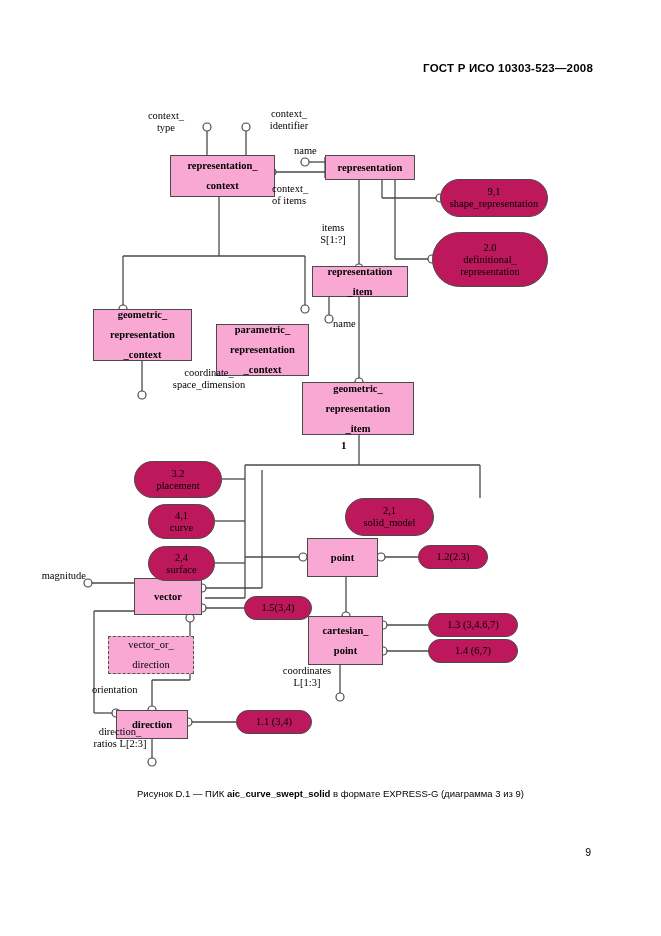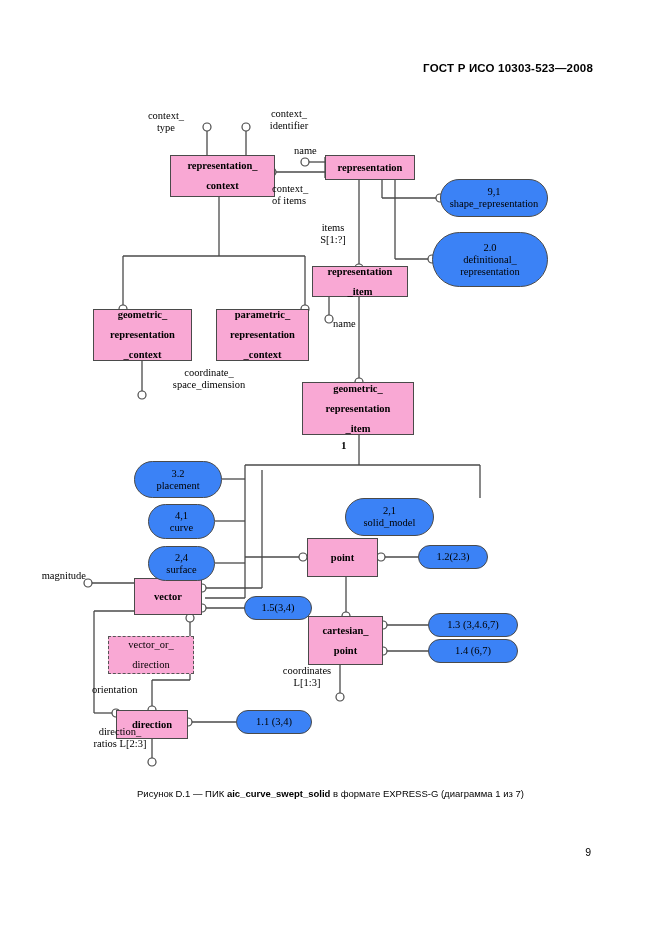--- a/index.html
+++ b/index.html
@@ -31,21 +31,21 @@
   .ent{
     position:absolute;border:1px solid #4a4a4a;background:#f9a8d4;
     display:flex;align-items:center;justify-content:center;
     text-align:center;font-weight:bold;font-size:10.5px;line-height:20px;
     box-sizing:border-box;
   }
   .ent.dashed{border:1px dashed #555;font-weight:normal;font-size:10.5px;}
 
   
   .ref{
-    position:absolute;border:1px solid #4a4a4a;background:#3b82f6;
+    position:absolute;border:1px solid #4a4a4a;background:#be185d;
     border-radius:30px;
     display:flex;align-items:center;justify-content:center;
     text-align:center;font-size:10.5px;line-height:12px;
     box-sizing:border-box;
   }
 
   
   .lbl{
     position:absolute;font-size:10.5px;line-height:11.5px;
     white-space:pre;
@@ -183,21 +183,21 @@
     <span style="white-space:pre-line;">representation
 _item</span>
   </div>
 
   <div class="ent" style="left:93px;top:309px;width:99px;height:52px;">
     <span style="white-space:pre-line;">geometric_
 representation
 _context</span>
   </div>
 
-  <div class="ent" style="left:216px;top:309px;width:93px;height:52px;">
+  <div class="ent" style="left:216px;top:324px;width:93px;height:52px;">
     <span style="white-space:pre-line;">parametric_
 representation
 _context</span>
   </div>
 
   <div class="ent" style="left:302px;top:382px;width:112px;height:53px;">
     <span style="white-space:pre-line;">geometric_
 representation
 _item</span>
   </div>
@@ -300,17 +300,17 @@
 
   <div class="lbl" style="left:92px;top:684px;"><span>orientation</span></div>
 
   <div class="lbl c" style="left:268px;top:665px;width:78px;"><span style="white-space:pre-line;">coordinates
 L[1:3]</span></div>
 
   <div class="lbl c" style="left:84px;top:726px;width:72px;"><span style="white-space:pre-line;">direction_
 ratios L[2:3]</span></div>
 
   <div class="caption">
-    <span>Рисунок D.1 — ПИК </span><b>aic_curve_swept_solid</b><span> в формате EXPRESS-G (диаграмма 1 из 7)</span>
+    <span>Рисунок D.1 — ПИК </span><b>aic_curve_swept_solid</b><span> в формате EXPRESS-G (диаграмма 3 из 9)</span>
   </div>
 
   <div class="pageno">9</div>
 </div>
 
 </body></html>

